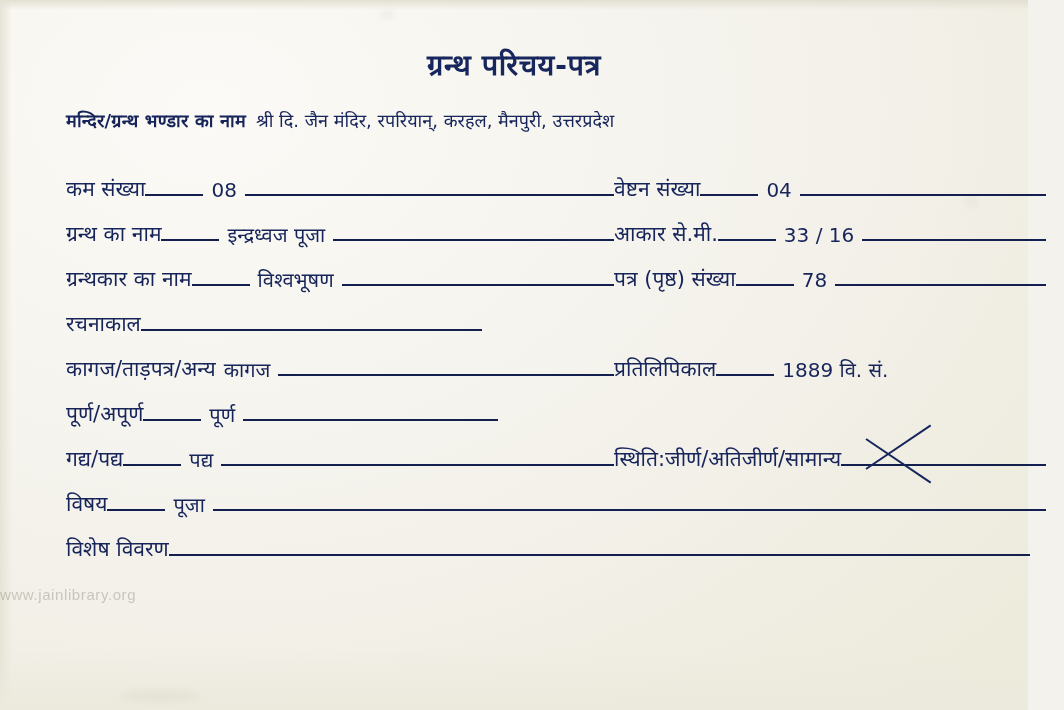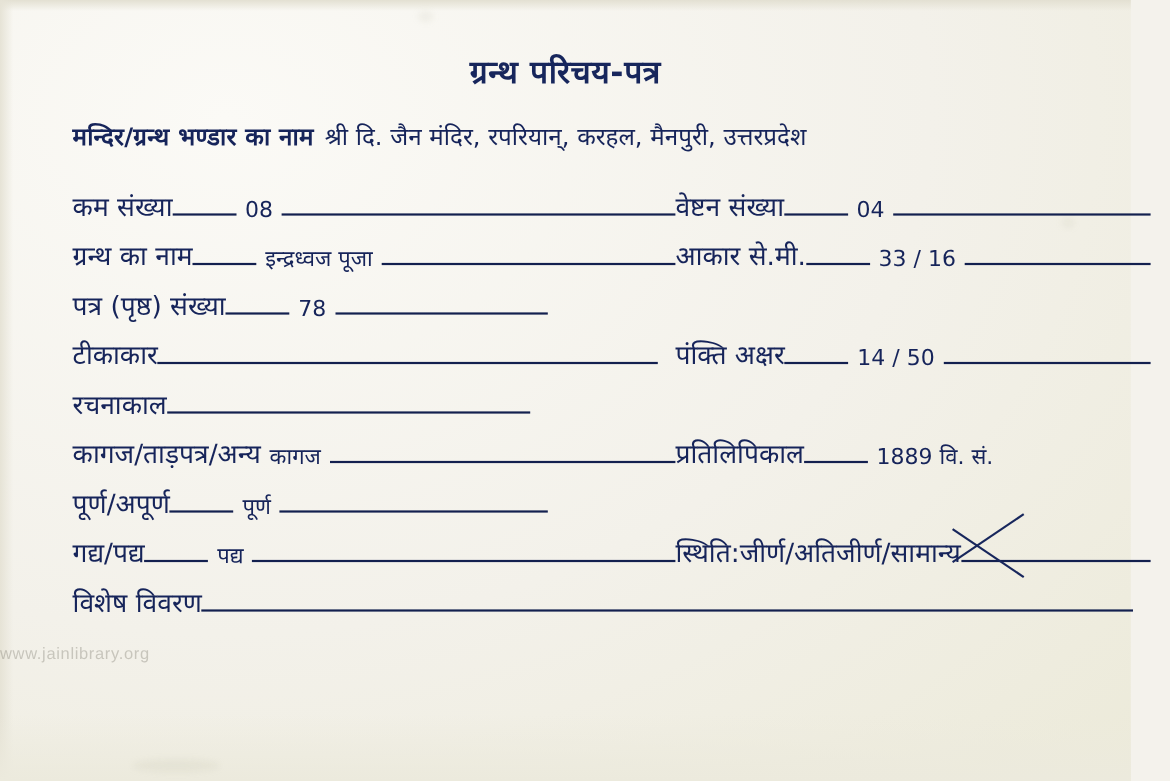--- a/index.html
+++ b/index.html
@@ -59,21 +59,21 @@
   }
 
   .temple-row {
     position: absolute;
     top: 108px;
     left: 66px;
     right: 24px;
     display: flex;
     align-items: baseline;
     gap: 10px;
-    font-size: 22px;
+    font-size: 18px;
     color: #16245a;
     white-space: nowrap;
   }
   .temple-row .label { font-weight: bold; letter-spacing: 0.2px;}
   .temple-row .value { font-weight: normal; }
 
   .grid {
     position: absolute;
     top: 158px;
     left: 66px;
@@ -87,21 +87,21 @@
   .cell {
     display: flex;
     align-items: flex-end;
     flex: 0 0 auto;
     white-space: nowrap;
   }
   .cell.left { width: 548px; }
   .cell.right { width: 432px; }
   .cell.full { width: 980px; }
   .lab {
-    font-size: 24px;
+    font-size: 21px;
     color: #16245a;
     line-height: 1.1;
     padding-bottom: 2px;
   }
   .val {
     font-size: 20px;
     color: #16245a;
     line-height: 1.1;
     padding: 0 8px 2px 8px;
     white-space: nowrap;
@@ -187,41 +187,34 @@
       </div>
       <div class="cell right">
         <span class="lab">आकार से.मी.</span>
         <span class="rule short"></span>
         <span class="val">33 / 16</span>
         <span class="rule"></span>
       </div>
     </div>
 
     <div class="row">
+      <div class="cell left">
+        <span class="lab">ग्रन्थकार का नाम</span>
+        <span class="rule short"></span>
+        <span class="val">विश्वभूषण</span>
+        <span class="rule"></span>
+      </div>
       <div class="cell right">
         <span class="lab">पत्र (पृष्ठ) संख्या</span>
         <span class="rule short"></span>
         <span class="val">78</span>
         <span class="rule"></span>
       </div>
     </div>
 
-    <div class="row">
-      <div class="cell left">
-        <span class="lab">टीकाकार</span>
-        <span class="rule"></span>
-        <span class="val"></span>
-      </div>
-      <div class="cell right">
-        <span class="lab">पंक्ति अक्षर</span>
-        <span class="rule short"></span>
-        <span class="val">14 / 50</span>
-        <span class="rule"></span>
-      </div>
-    </div>
 
     <div class="row">
       <div class="cell right">
         <span class="lab">रचनाकाल</span>
         <span class="rule"></span>
         <span class="val"></span>
       </div>
     </div>
 
     <div class="row">
@@ -256,20 +249,28 @@
       <div class="cell right" style="position:relative;margin-top:24px;">
         <span class="lab">स्थिति:जीर्ण/अतिजीर्ण/सामान्य</span>
         <span class="rule"></span>
         <span class="strike" style="left:252px; top:6px;">
           <span class="s1"></span>
           <span class="s2"></span>
         </span>
       </div>
     </div>
 
+    <div class="row">
+      <div class="cell full">
+        <span class="lab">विषय</span>
+        <span class="rule short"></span>
+        <span class="val">पूजा</span>
+        <span class="rule"></span>
+      </div>
+    </div>
 
     <div class="row">
       <div class="cell full">
         <span class="lab">विशेष विवरण</span>
         <span class="rule"></span>
         <span class="val"></span>
       </div>
     </div>
 
   </div>

